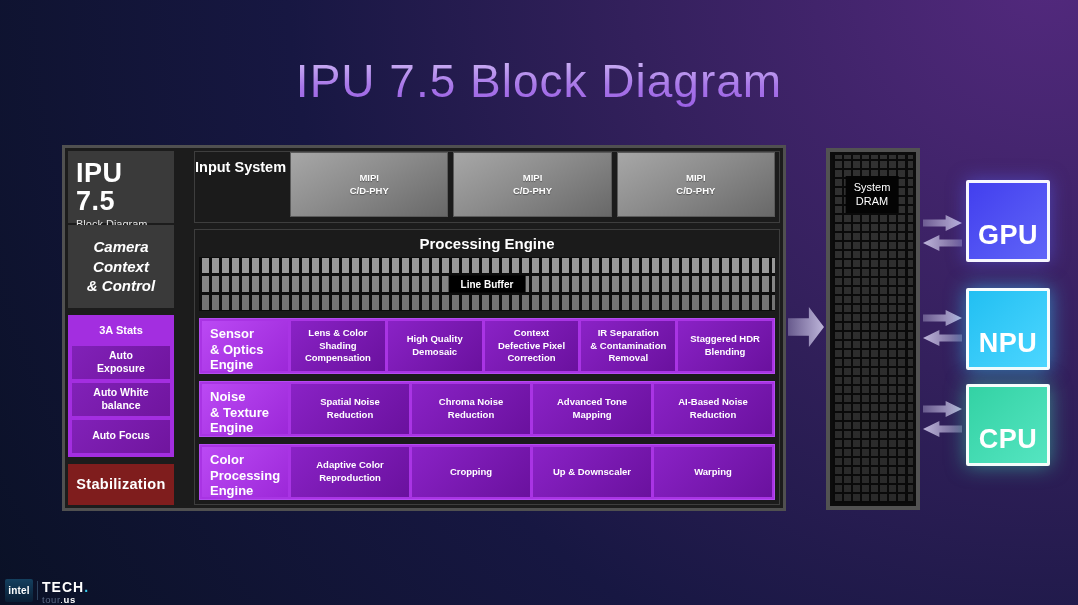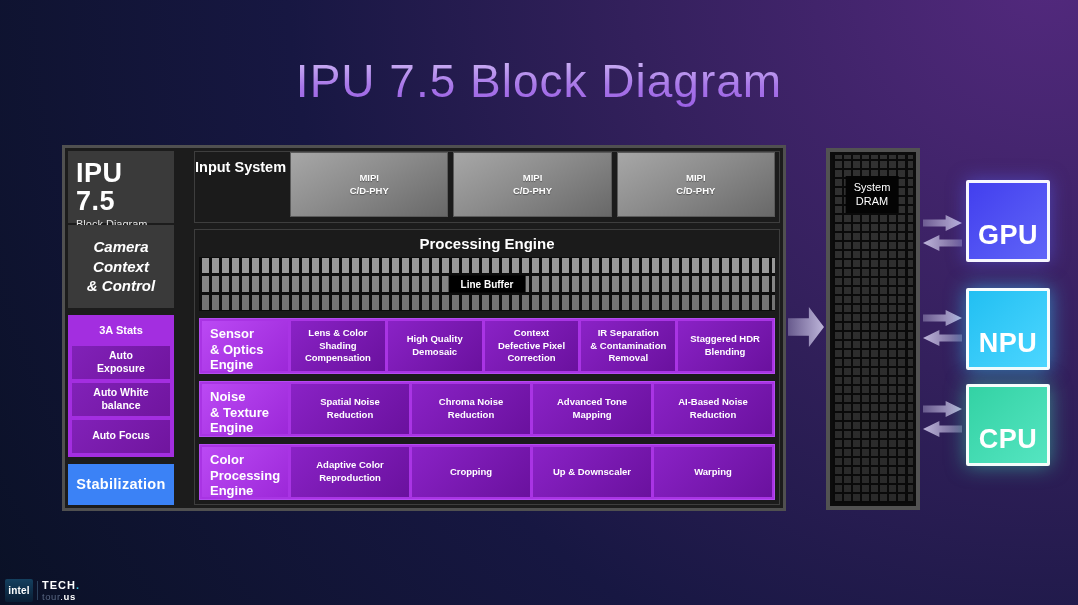--- a/index.html
+++ b/index.html
@@ -45,21 +45,21 @@
     display:flex; flex-direction:column;
   }
   .stats-header { height:24px; display:flex; align-items:center; justify-content:center;
     font-size:11px; font-weight:bold; }
   .stats-item {
     flex:1; margin-top:4px; background:linear-gradient(135deg,#8121b8,#70159e);
     display:flex; align-items:center; justify-content:center; text-align:center;
     font-size:10.5px; font-weight:bold; line-height:1.3;
   }
   .stabilization {
-    margin-top:7px; height:42px; background:#3b82f6;
+    margin-top:7px; height:42px; background:#7f1d1d;
     display:flex; align-items:center; justify-content:center;
     font-size:14.5px; font-weight:bold; letter-spacing:.3px;
   }
 
   .input-system {
     height:72px; background:#1b1b1b; border:1px solid #3e3e3e;
     display:flex; 
   }
   .input-title { height:30px; display:flex; align-items:center; justify-content:center;
     font-size:14.5px; font-weight:bold; }
@@ -149,21 +149,21 @@
 
   
   .intel-logo {
     position:absolute; left:5px; top:579px; width:28px; height:23px;
     background:linear-gradient(180deg,#14405f,#0a1e35); border-radius:2px;
     display:flex; align-items:center; justify-content:center;
     font-size:10px; font-weight:bold; letter-spacing:.2px;
   }
   .brand-divider { position:absolute; left:37px; top:581px; width:1px; height:19px; background:#2c405c; }
   .event-logo { position:absolute; left:42px; top:580px; line-height:1.05; }
-  .event-top { font-size:11px; font-weight:bold; letter-spacing:1px; }
+  .event-top { font-size:14px; font-weight:bold; letter-spacing:1px; }
   .event-dot { color:#35c8e8; }
   .event-bottom { font-size:9.5px; letter-spacing:.6px; }
   .event-tour { color:rgba(150,170,200,.55); }
   .event-us { color:#fff; font-weight:bold; }
 </style>
 </head>
 <body>
 
 <div class="page-title">IPU 7.5 Block Diagram</div>
 

